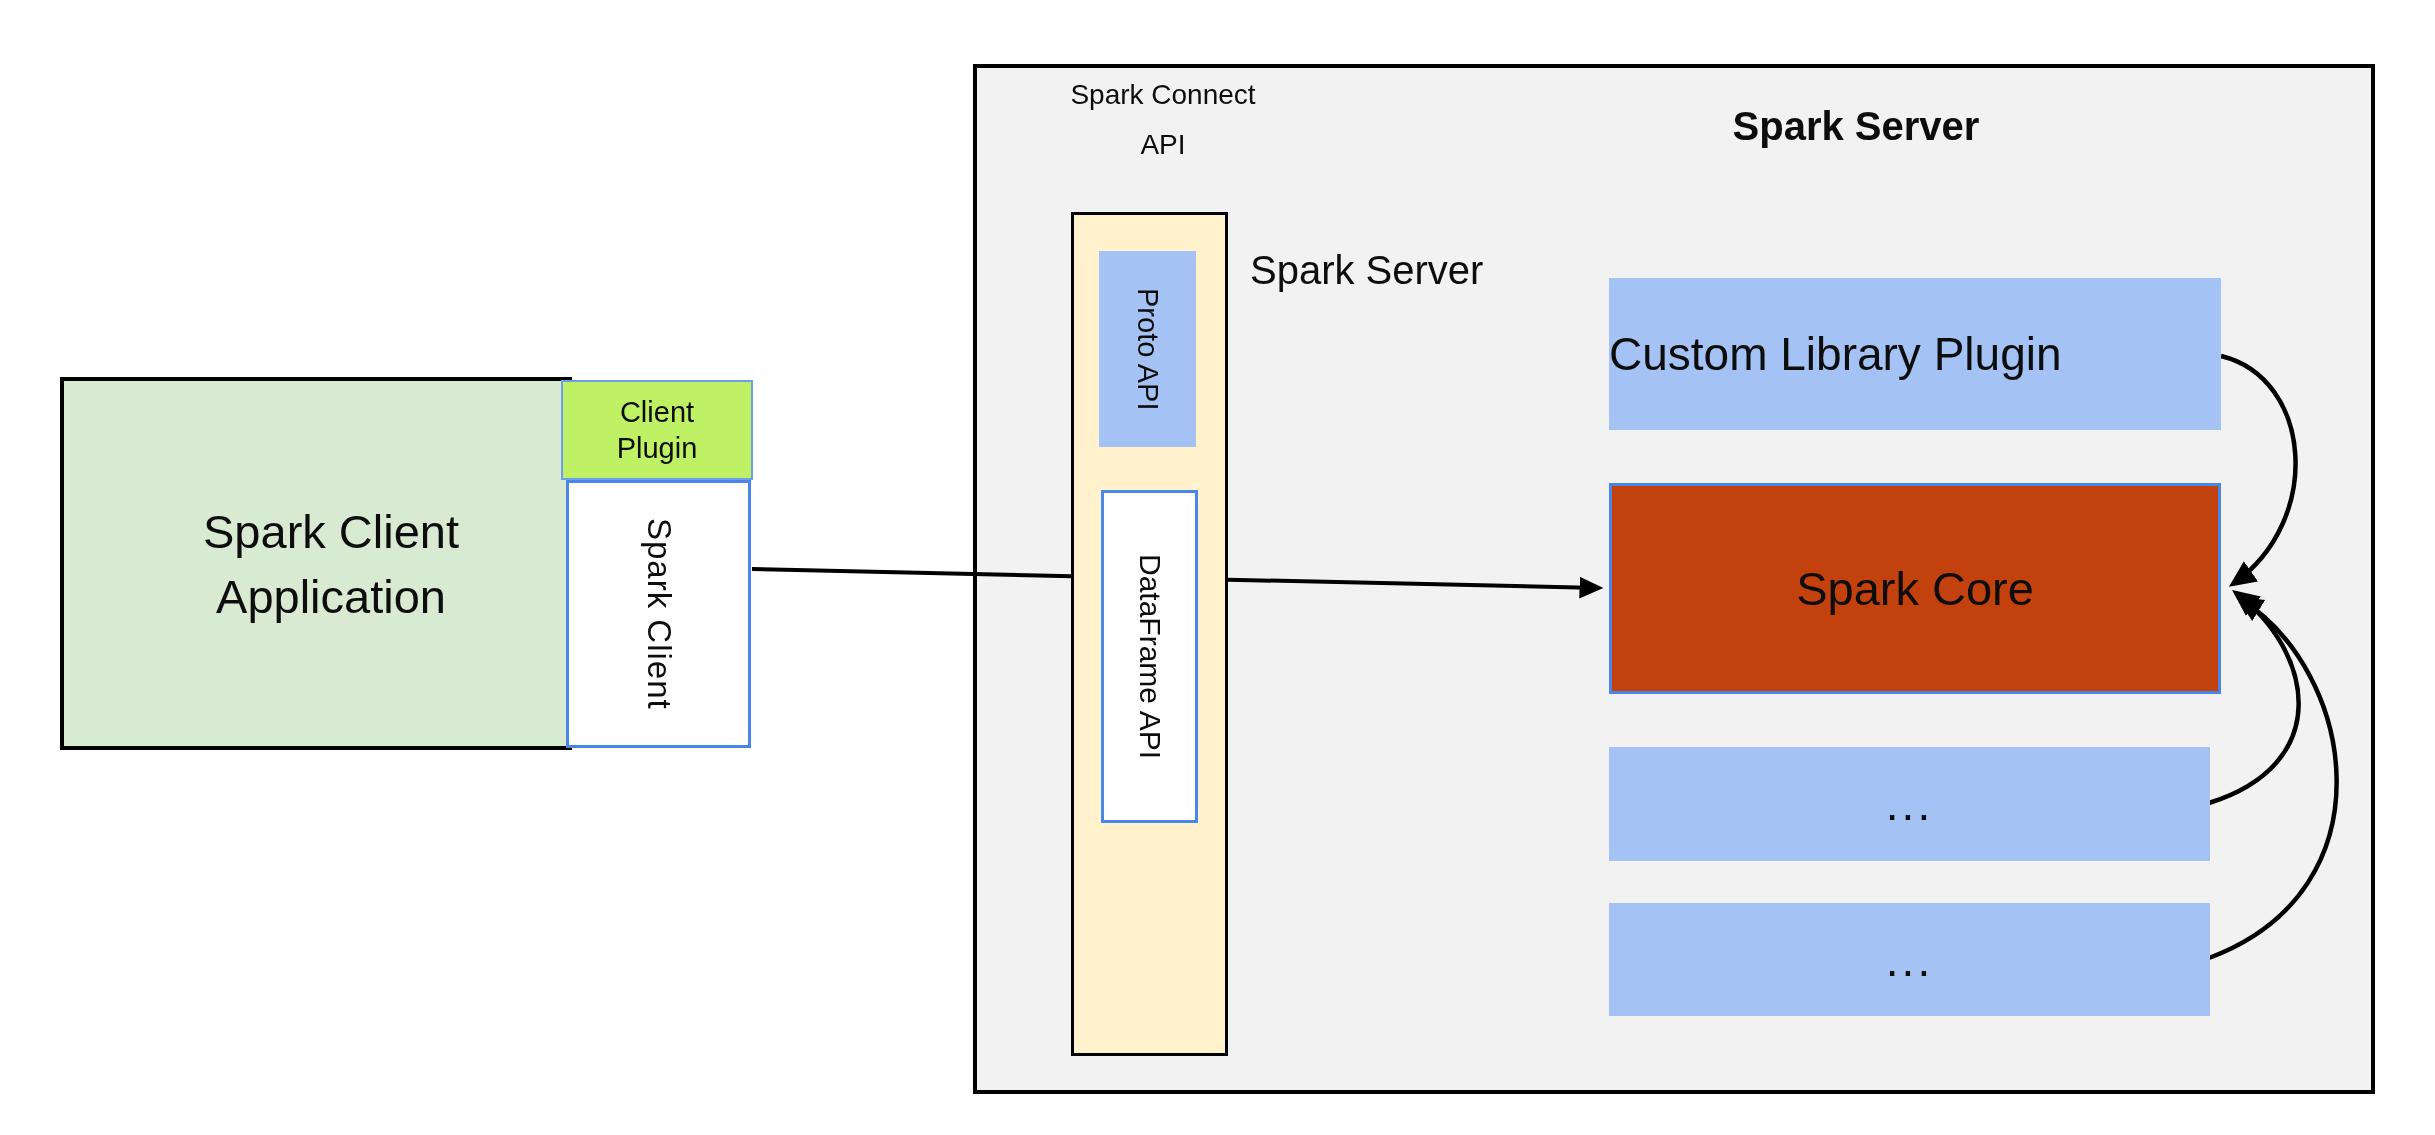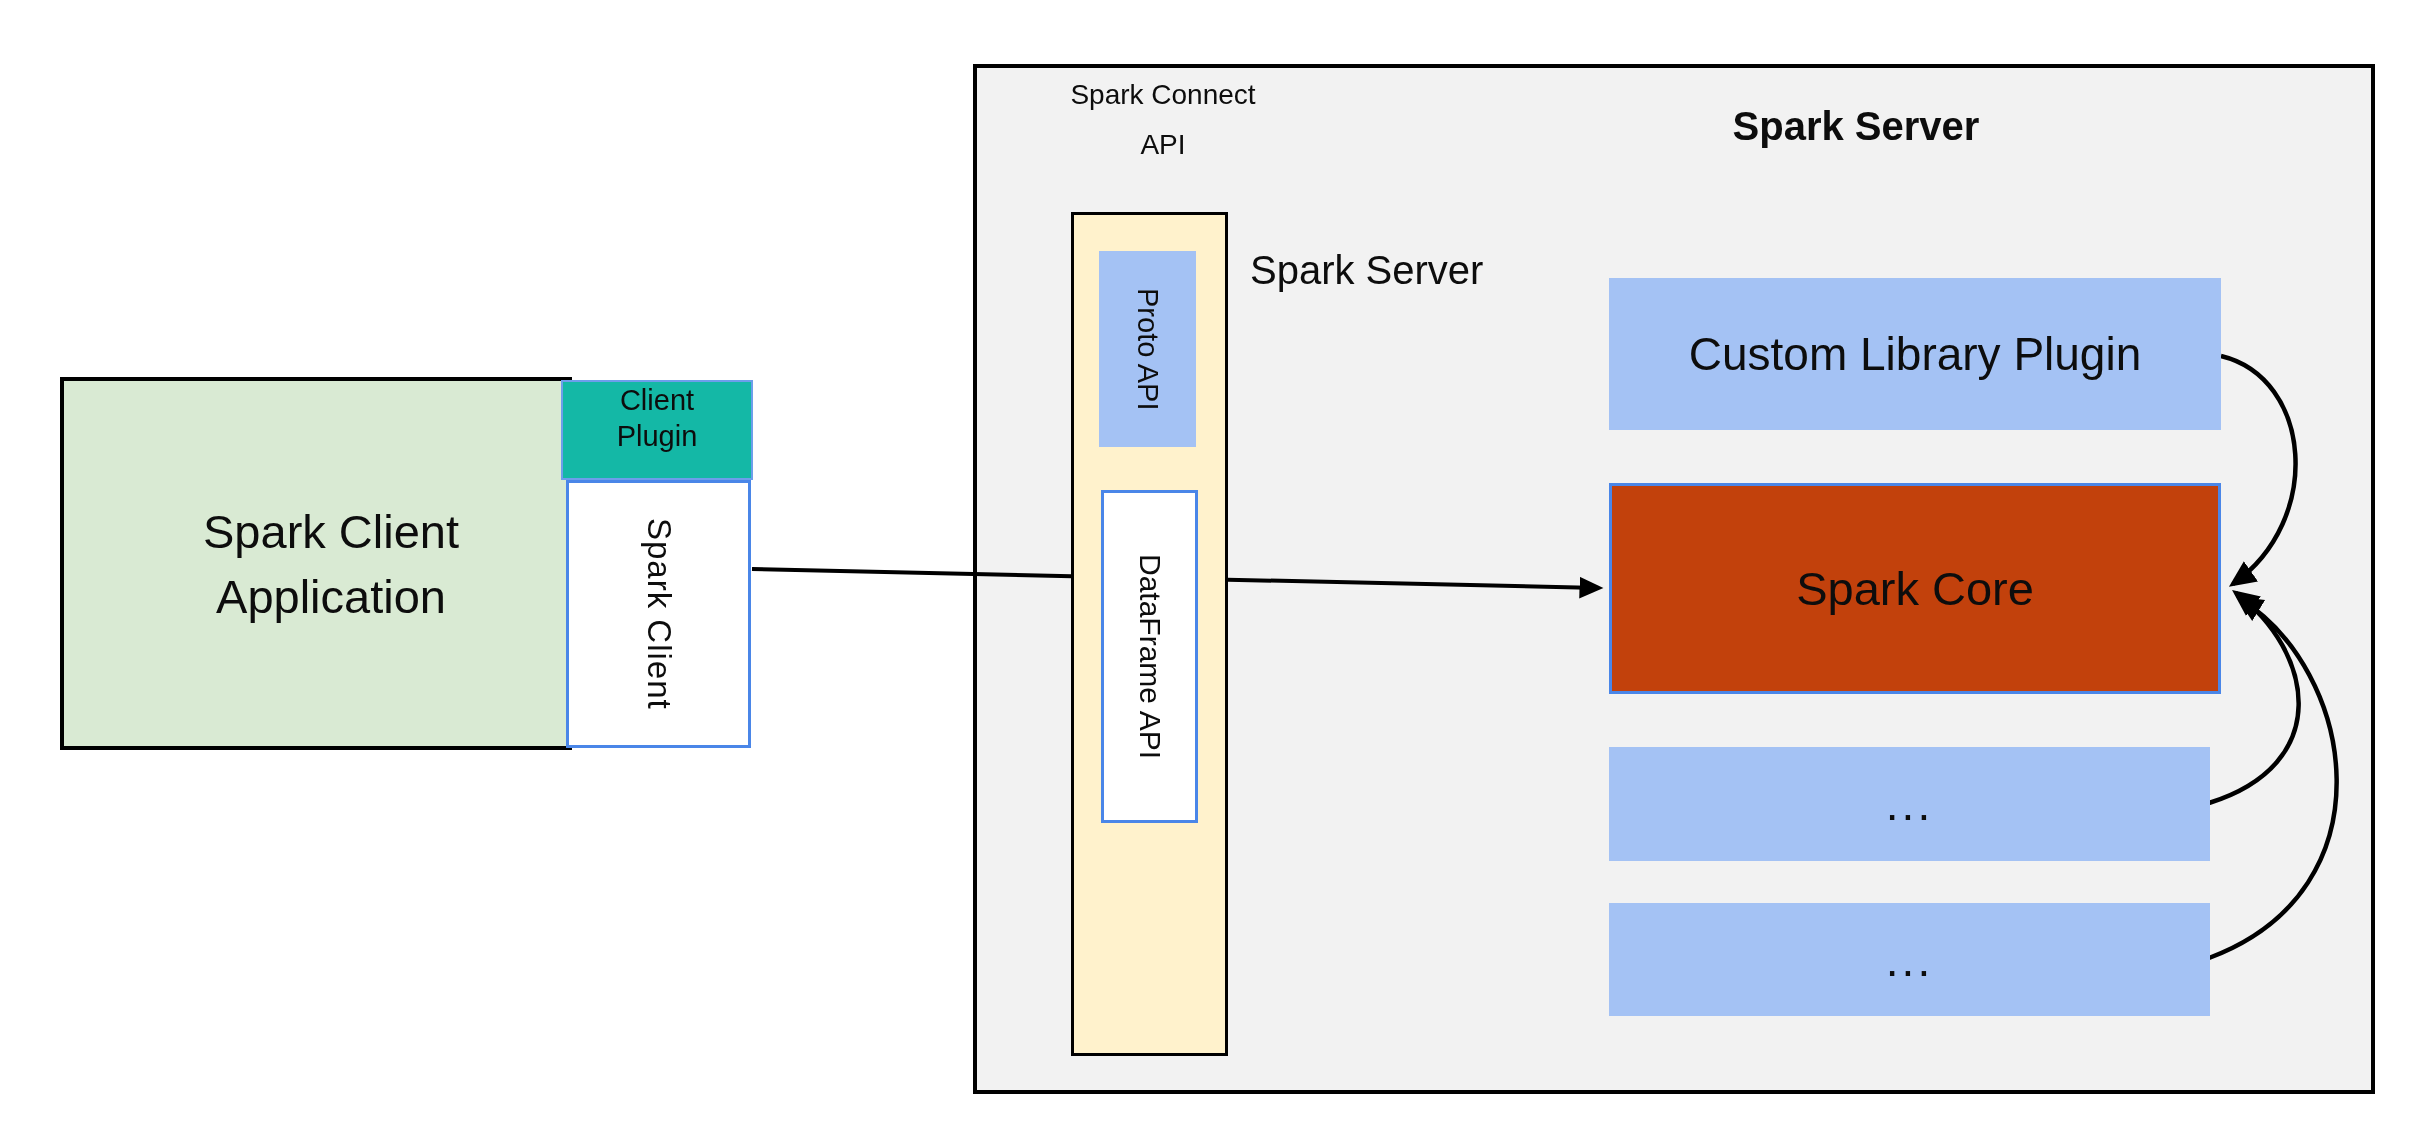--- a/index.html
+++ b/index.html
@@ -27,23 +27,23 @@
   .client-app{
     left:60px;top:377px;width:512px;height:373px;
     background:#d9ead3;border:4px solid #000;
     z-index:8;
     display:flex;flex-direction:column;align-items:center;justify-content:center;
     font-size:47px;line-height:65px;
     padding-left:30px;
   }
   .client-package{
     left:561px;top:380px;width:192px;height:100px;
-    background:#14b8a6;border:2px solid #6d9eeb;
+    background:#bef264;border:2px solid #6d9eeb;
     z-index:11;
-    display:flex;flex-direction:column;align-items:center;
+    display:flex;flex-direction:column;align-items:center;justify-content:center;
     font-size:29px;line-height:36px;text-align:center;
   }
   .spark-client-box{
     left:566px;top:480px;width:185px;height:268px;
     background:#ffffff;border:3px solid #4a86e8;
     z-index:11;
     display:flex;align-items:center;justify-content:center;
   }
   
   .vtext{
@@ -77,21 +77,21 @@
   }
   .spark-server-title{
     left:1606px;top:102px;width:500px;
     text-align:center;font-size:40px;line-height:48px;font-weight:bold;
     z-index:12;
   }
   
   .custom-plugin{
     left:1609px;top:278px;width:612px;height:152px;
     background:#a4c2f4;z-index:10;
-    display:flex;align-items:center;justify-content:center;
+    display:flex;align-items:center;justify-content:flex-start;
     font-size:46px;
   }
   .spark-core{
     left:1609px;top:483px;width:612px;height:211px;
     background:#c2410c;border:3px solid #4a86e8;z-index:10;
     display:flex;align-items:center;justify-content:center;
     font-size:47px;
   }
   .plugin-slot{
     left:1609px;width:601px;

